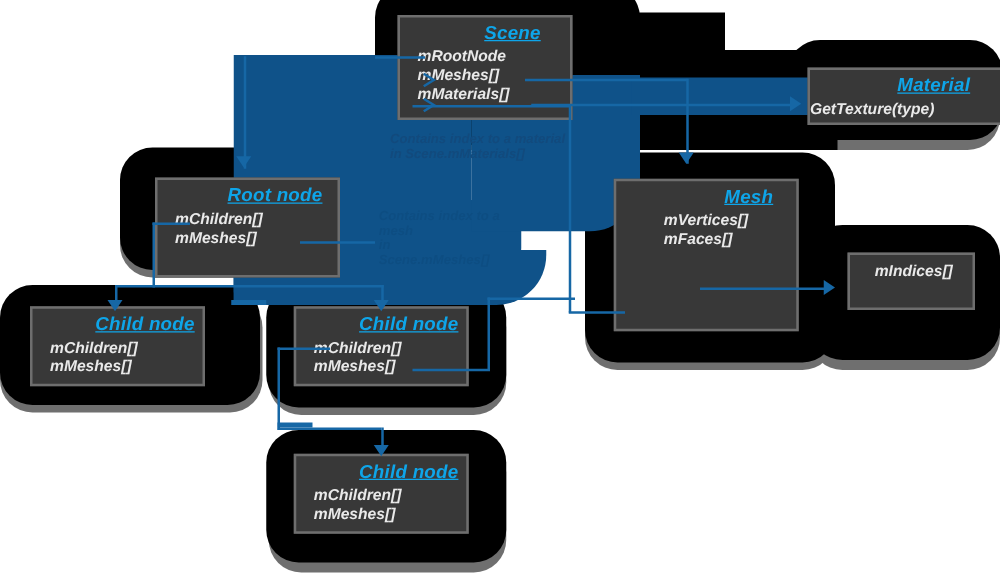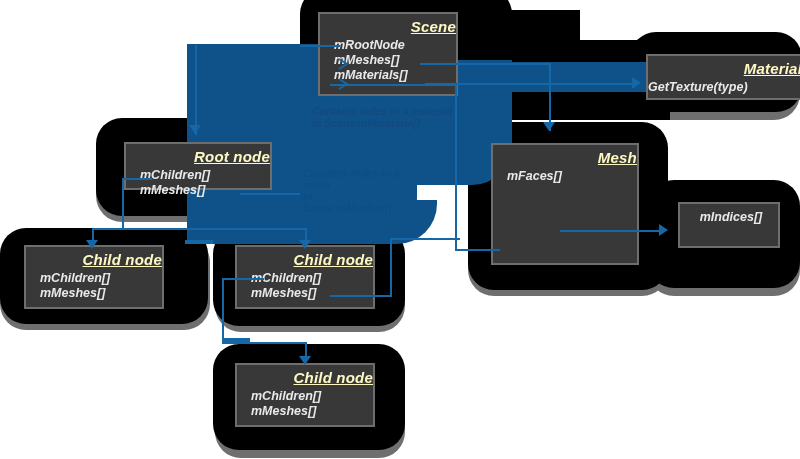--- a/index.html
+++ b/index.html
@@ -7,22 +7,22 @@
   #stage{position:relative;width:800px;height:459px;background:#ffffff;overflow:hidden;}
 
   
   .blob{position:absolute;background:#000000;}
   .blob.gray{background:#6f6f6f;}
   .blob.blue{background:#0f5289;}
 
   
   .node{position:absolute;background:#383838;border:2px solid #6e6e6e;
         box-sizing:border-box;z-index:40;padding:4px 0 6px 0;}
-  .node .title{color:#fef9c3;font-weight:bold;font-style:italic;
-        text-decoration:underline;text-align:right;font-size:15px;
+  .node .title{color:#0ea5e9;font-weight:bold;font-style:italic;
+        text-decoration:underline;text-align:center;font-size:15px;
         letter-spacing:.2px;line-height:18px;white-space:nowrap;margin-left:44px;}
   .node .fields{margin-top:2px;}
   .node .f{color:#e9e9e9;font-weight:bold;font-style:italic;font-size:12.5px;
         line-height:15px;white-space:nowrap;padding-left:14px;}
 
   
   .ln{position:absolute;background:#1667a5;z-index:45;}
   .lnh{height:2px;}
   .lnv{width:2px;}
   .arrow-d{position:absolute;width:0;height:0;z-index:46;
@@ -137,31 +137,32 @@
     </div>
   </div>
 
   <div class="node" style="left:646px;top:54px;width:158px;height:46px;">
     <div class="title">Material</div>
     <div class="fields">
       <div class="f" style="padding-left:0;text-align:left;">GetTexture(type)</div>
     </div>
   </div>
 
-  <div class="node" style="left:124px;top:142px;width:148px;height:48px;">
+  <div class="node" style="left:124px;top:142px;width:148px;height:80px;">
     <div class="title">Root node</div>
     <div class="fields">
       <div class="f">mChildren[]</div>
       <div class="f">mMeshes[]</div>
     </div>
   </div>
 
-  <div class="node" style="left:491px;top:143px;width:148px;height:122px;">
+  <div class="node" style="left:491px;top:143px;width:148px;height:122px;padding-left:24px;">
     <div class="title">Mesh</div>
     <div class="fields">
+      <div class="f">mVertices[]</div>
       <div class="f">mFaces[]</div>
     </div>
   </div>
 
   <div class="node" style="left:678px;top:202px;width:102px;height:46px;">
     <div class="fields">
       <div class="f" style="padding-left:4px;text-align:center;">mIndices[]</div>
     </div>
   </div>
 

